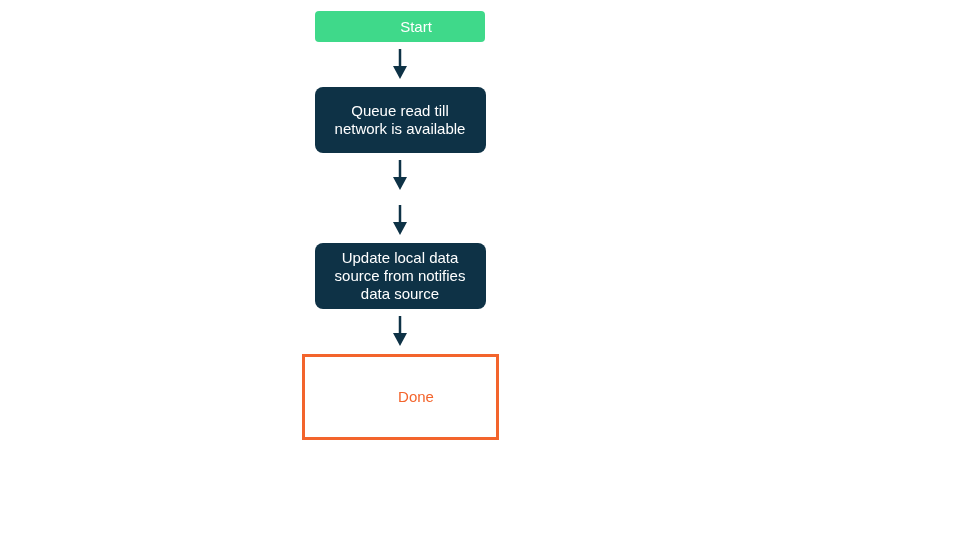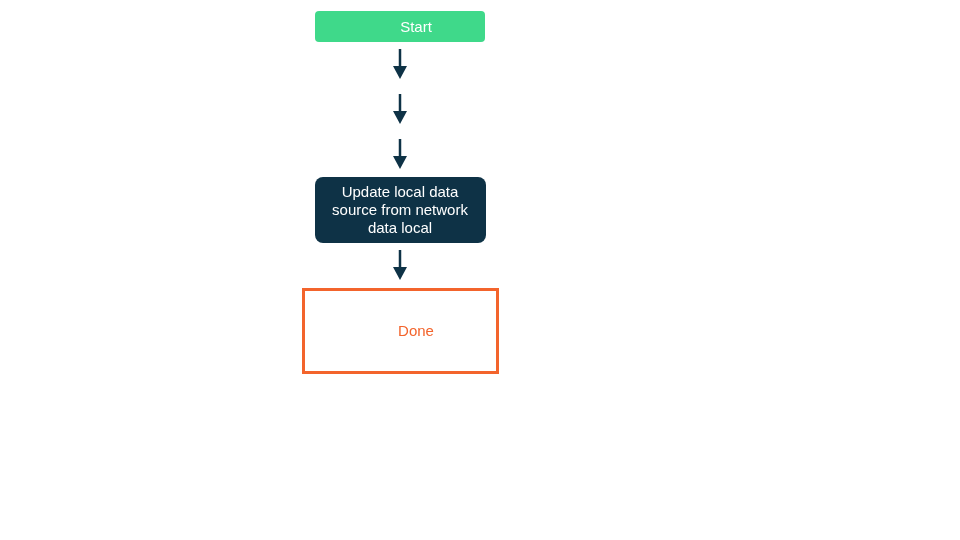--- a/index.html
+++ b/index.html
@@ -79,34 +79,37 @@
 
     <div class="node start">
       <span>Start</span>
     </div>
 
     <svg class="arrow" width="16" height="31" viewBox="0 0 16 31" aria-hidden="true">
       <line class="stem" x1="8" y1="0" x2="8" y2="18"></line>
       <path class="head" d="M1 17 L15 17 L8 30 Z"></path>
     </svg>
 
+    <div class="node process">
+      <span>Queue read till network is available</span>
+    </div>
 
     <svg class="arrow" width="16" height="31" viewBox="0 0 16 31" aria-hidden="true">
       <line class="stem" x1="8" y1="0" x2="8" y2="18"></line>
       <path class="head" d="M1 17 L15 17 L8 30 Z"></path>
     </svg>
 
 
     <svg class="arrow" width="16" height="31" viewBox="0 0 16 31" aria-hidden="true">
       <line class="stem" x1="8" y1="0" x2="8" y2="18"></line>
       <path class="head" d="M1 17 L15 17 L8 30 Z"></path>
     </svg>
 
     <div class="node process">
-      <span>Update local data source from network data local</span>
+      <span>Update local data source from notifies data source</span>
     </div>
 
     <svg class="arrow" width="16" height="31" viewBox="0 0 16 31" aria-hidden="true">
       <line class="stem" x1="8" y1="0" x2="8" y2="18"></line>
       <path class="head" d="M1 17 L15 17 L8 30 Z"></path>
     </svg>
 
     <div class="node done">
       <span>Done</span>
     </div>

